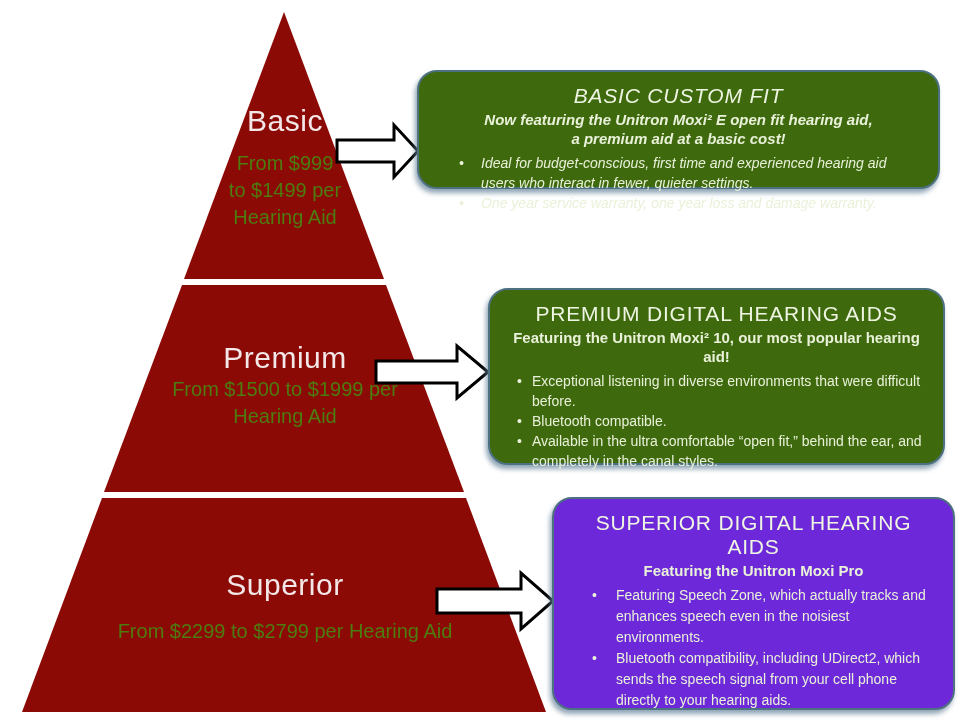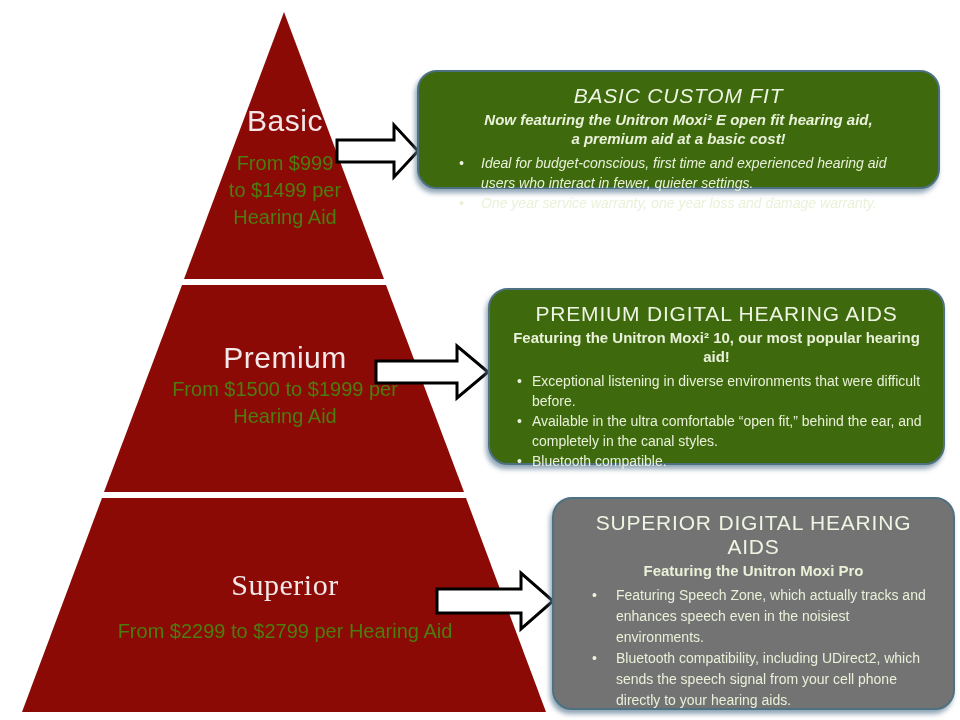--- a/index.html
+++ b/index.html
@@ -14,21 +14,21 @@
   .tier-name{
     position:absolute;text-align:center;color:#f3e7e7;font-size:30px;letter-spacing:.5px;
   }
   .tier-price{
     position:absolute;text-align:center;color:#4d7c0f;font-size:20px;line-height:27px;
   }
   .tn0{left:135px;top:104px;width:300px;}
   .tp0{left:135px;top:150px;width:300px;}
   .tn1{left:110px;top:341px;width:350px;}
   .tp1{left:105px;top:376px;width:360px;}
-  .tn2{left:105px;top:568px;width:360px;font-family:Liberation Serif, serif;}
+  .tn2{left:105px;top:568px;width:360px;}
   .tp2{left:45px;top:618px;width:480px;}
 
   
   .callout{
     position:absolute;box-sizing:border-box;
     background:#3e690d;border:2px solid #4e7181;border-radius:20px;
     box-shadow:-2px 4px 5px rgba(104,134,156,.75);
     color:#e9f1d9;padding:10px 16px 8px 16px;
   }
   .callout-title{
@@ -95,26 +95,26 @@
       </ul>
   </div>
 
   <div class="callout b2" style="background: rgb(62, 105, 13); border-color: rgb(78, 113, 129);">
     <div class="callout-title">PREMIUM DIGITAL HEARING AIDS</div>
     <div class="callout-sub">
         <div>Featuring the Unitron Moxi² 10, our most popular hearing aid!</div>
       </div>
     <ul>
         <li>Exceptional listening in diverse environments that were difficult before.</li>
+        <li>Bluetooth compatible.</li>
         <li>Available in the ultra comfortable “open fit,” behind the ear, and completely in the canal styles.</li>
-        <li>Bluetooth compatible.</li>
       </ul>
   </div>
 
-  <div class="callout b3" style="background: #737373; border-color: rgb(78, 113, 129);">
+  <div class="callout b3" style="background: #6d28d9; border-color: rgb(78, 113, 129);">
     <div class="callout-title">SUPERIOR DIGITAL HEARING AIDS</div>
     <div class="callout-sub">
         <div>Featuring the Unitron Moxi Pro</div>
       </div>
     <ul>
         <li>Featuring Speech Zone, which actually tracks and enhances speech even in the noisiest environments.</li>
         <li>Bluetooth compatibility, including UDirect2, which sends the speech signal from your cell phone directly to your hearing aids.</li>
       </ul>
   </div>
 

